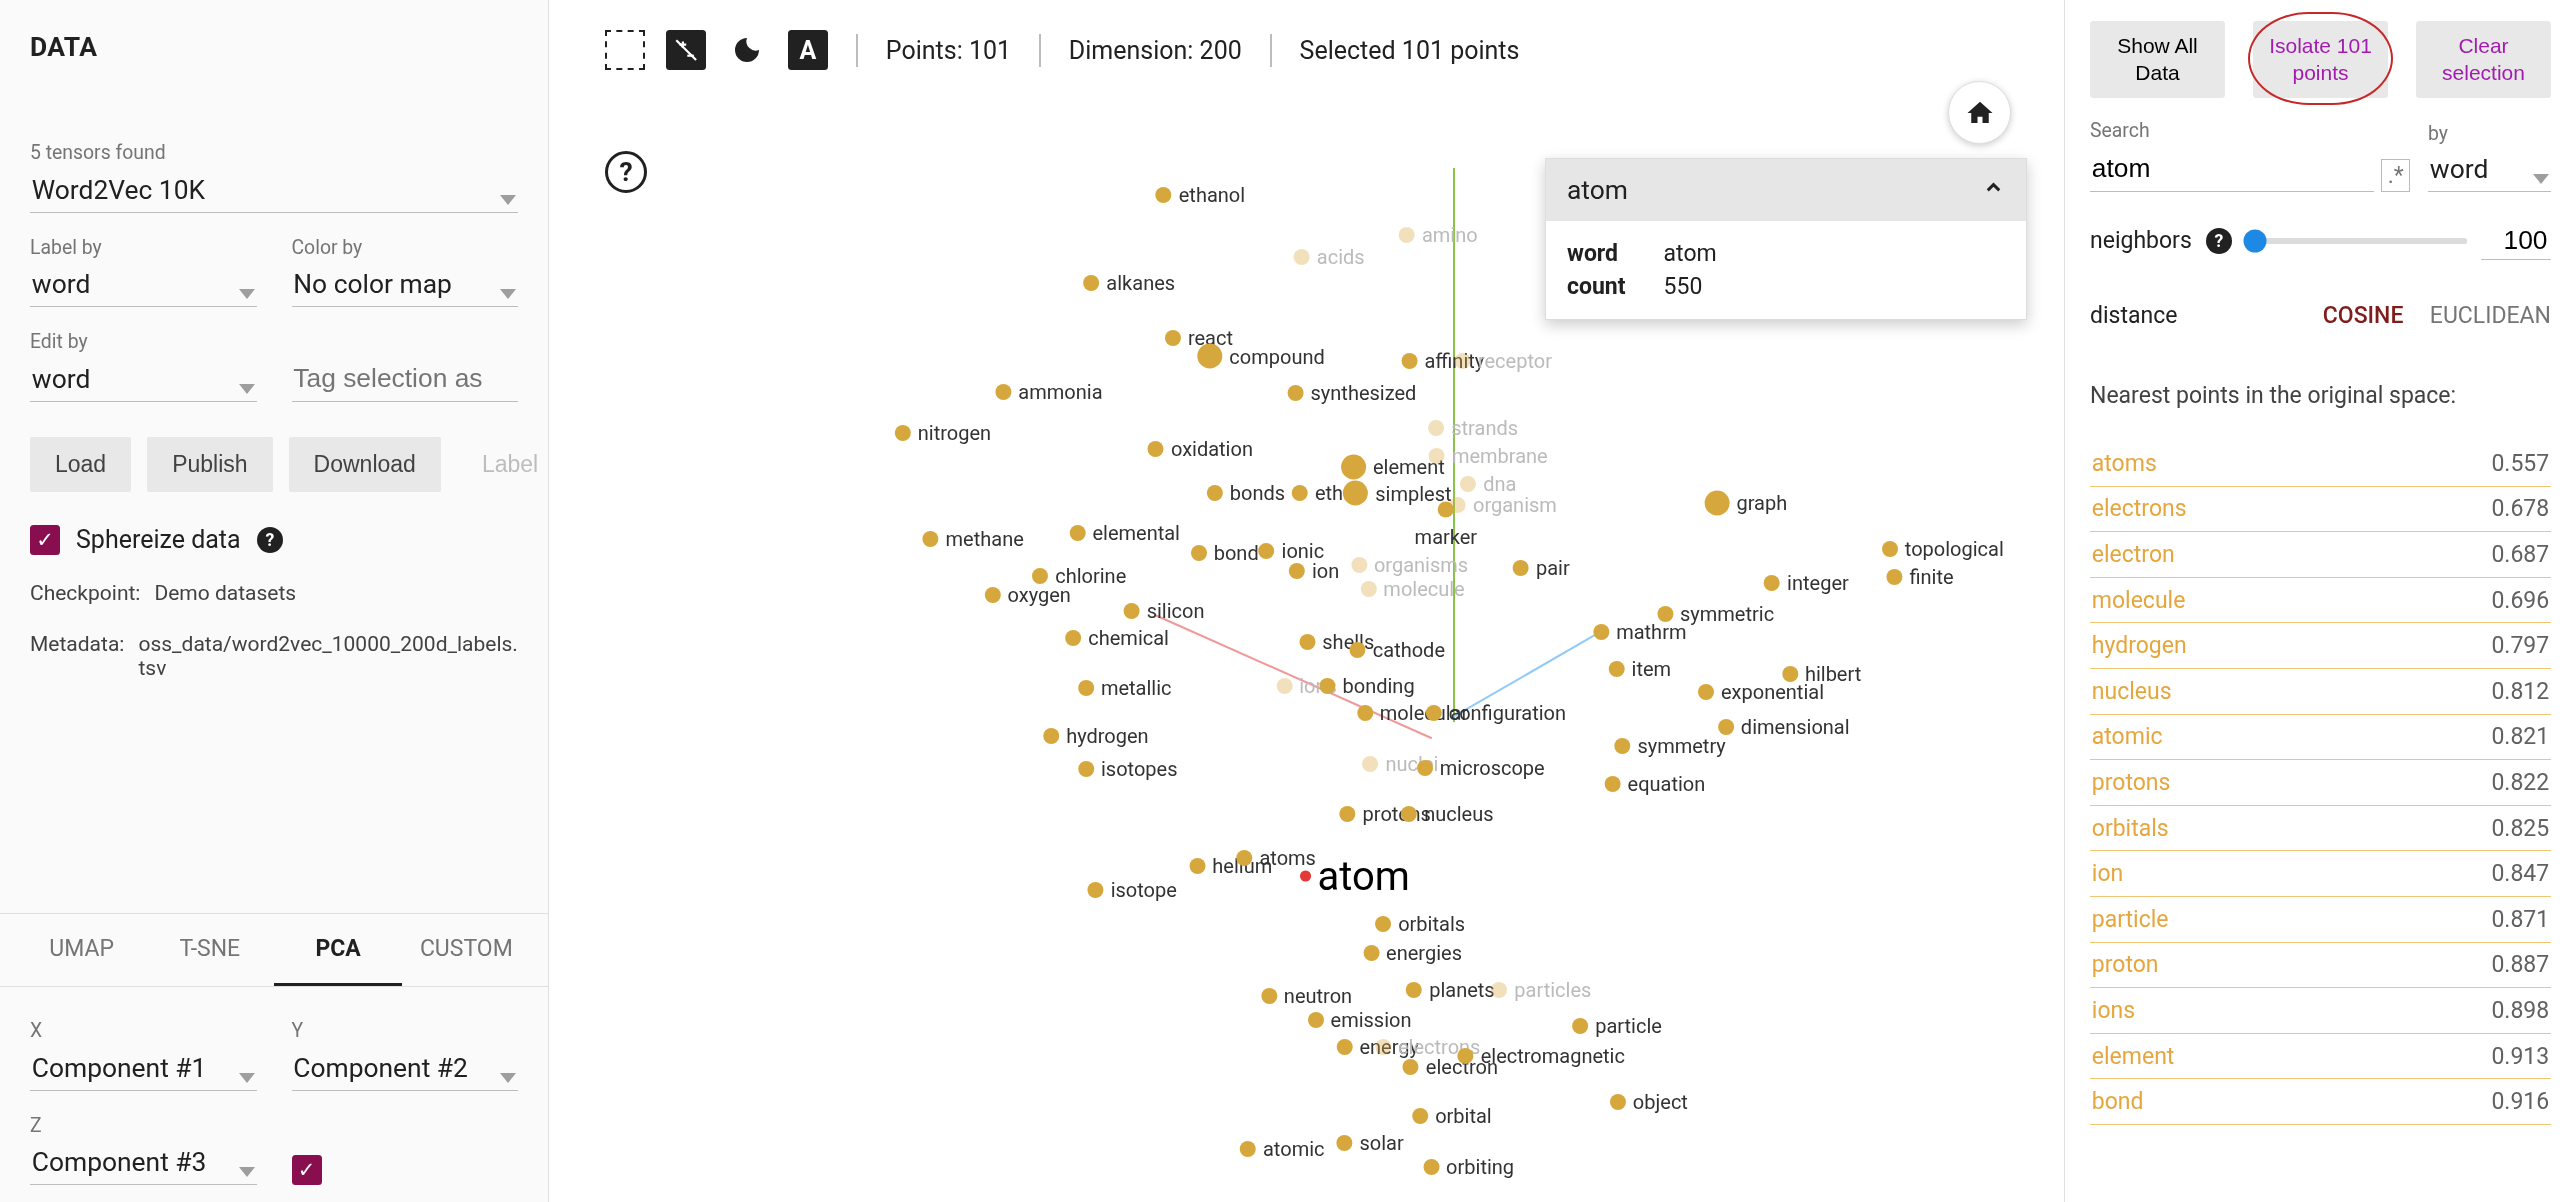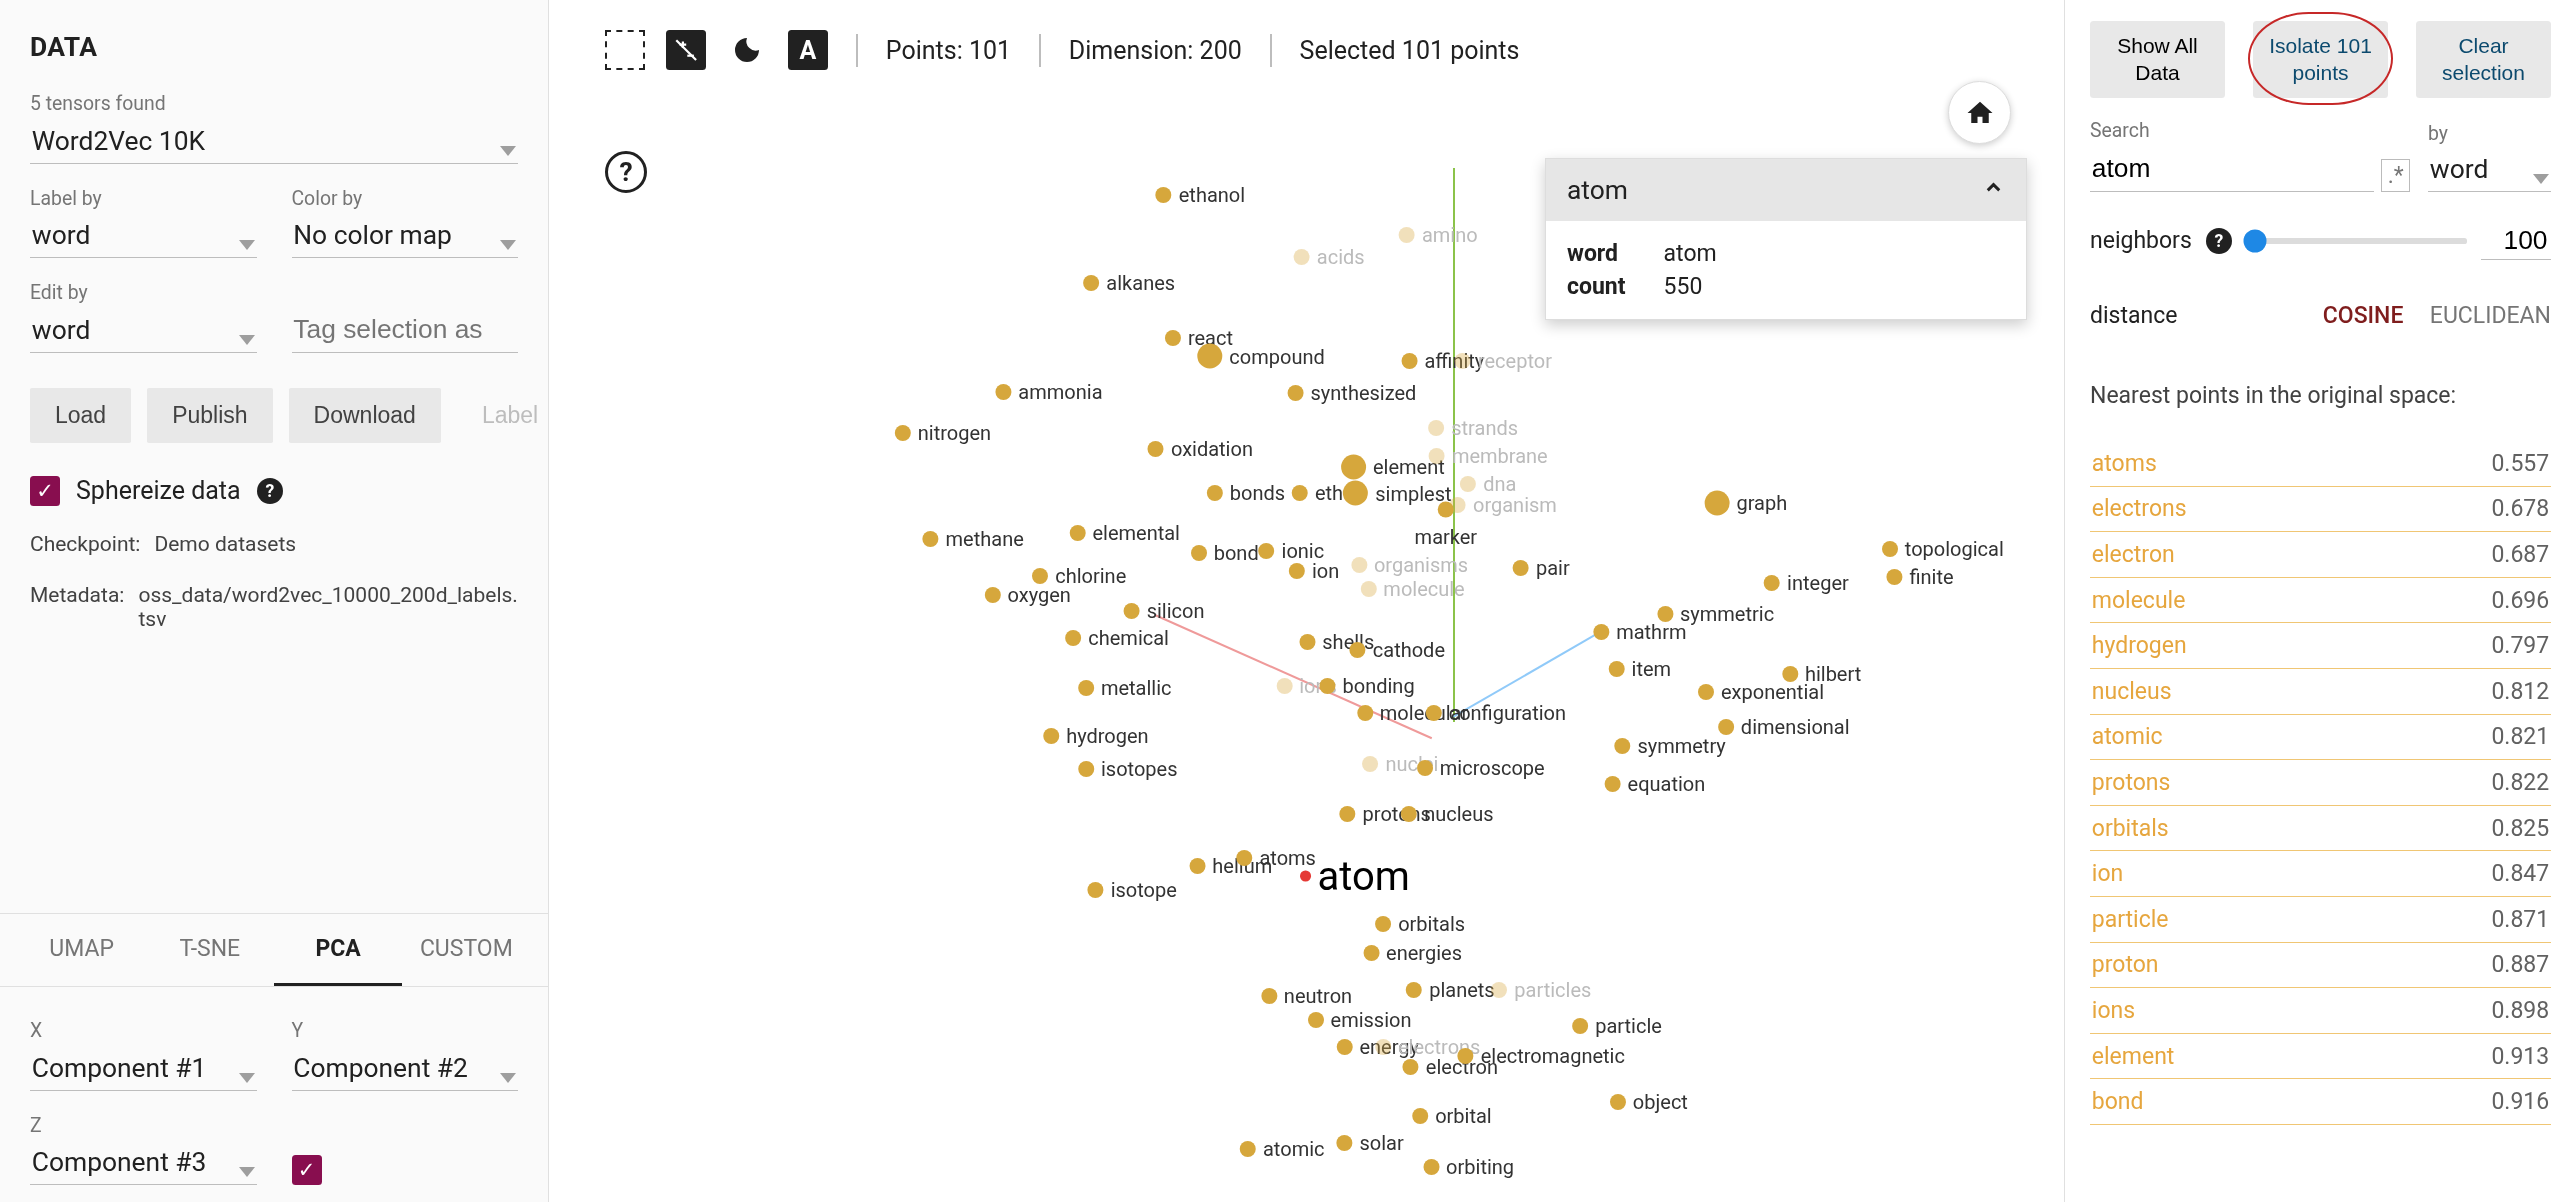--- a/index.html
+++ b/index.html
@@ -20,21 +20,21 @@
   background: #fafafa;
   border-right: 0.9px solid #e0e0e0;
   padding: 32px 30px 17.6px 30px;
   display: flex;
   flex-direction: column;
 }
 .sidebar-left h1 {
   font-size: 26.4px;
   font-weight: 700;
   letter-spacing: 0.4px;
-  margin-bottom: 30px;
+  margin-bottom: 79px;
 }
 .field-label {
   font-size: 19.4px;
   color: #757575;
   margin-bottom: 5.3px;
 }
 .select {
   display: flex;
   align-items: flex-end;
   justify-content: space-between;
@@ -145,21 +145,21 @@
 
 .sidebar-right {
   width: 512px; flex:0 0 512px; border-left:0.9px solid #e0e0e0; background:#fff;
   padding: 21px 25px; display:flex; flex-direction:column; gap:21px;
 }
 .top-btns { display:flex; gap:28px; }
 .chip-btn {
   flex:1; background:#e8e8e8; border:none; padding:12.3px 7px;
   font-size:21px; text-align:center; border-radius:3.5px; line-height:1.25; cursor:pointer;
 }
-.chip-btn.ghost { color:#0c4a6e; cursor:default; }
+.chip-btn.ghost { color:#a21caf; cursor:default; }
 .circled { position:relative; }
 .circled::after{
   content:""; position:absolute; inset:-8.8px -5.3px -7px -5.3px;
   border:2.6px solid #c62828; border-radius:50% / 60%;
 }
 .search-row { display:flex; gap:17.6px; align-items:flex-end;}
 .search-col { flex:1; }
 .small-label{ font-size:19.4px; color:#757575; margin-bottom:3.5px;}
 .mode-box { width:33px;height:33px;border:0.9px solid #bbb;display:inline-flex;align-items:center;justify-content:center;color:#777;margin-left:7px;}
 .neigh-row { display:flex; align-items:center; gap:14px; margin-top:8.8px;}

